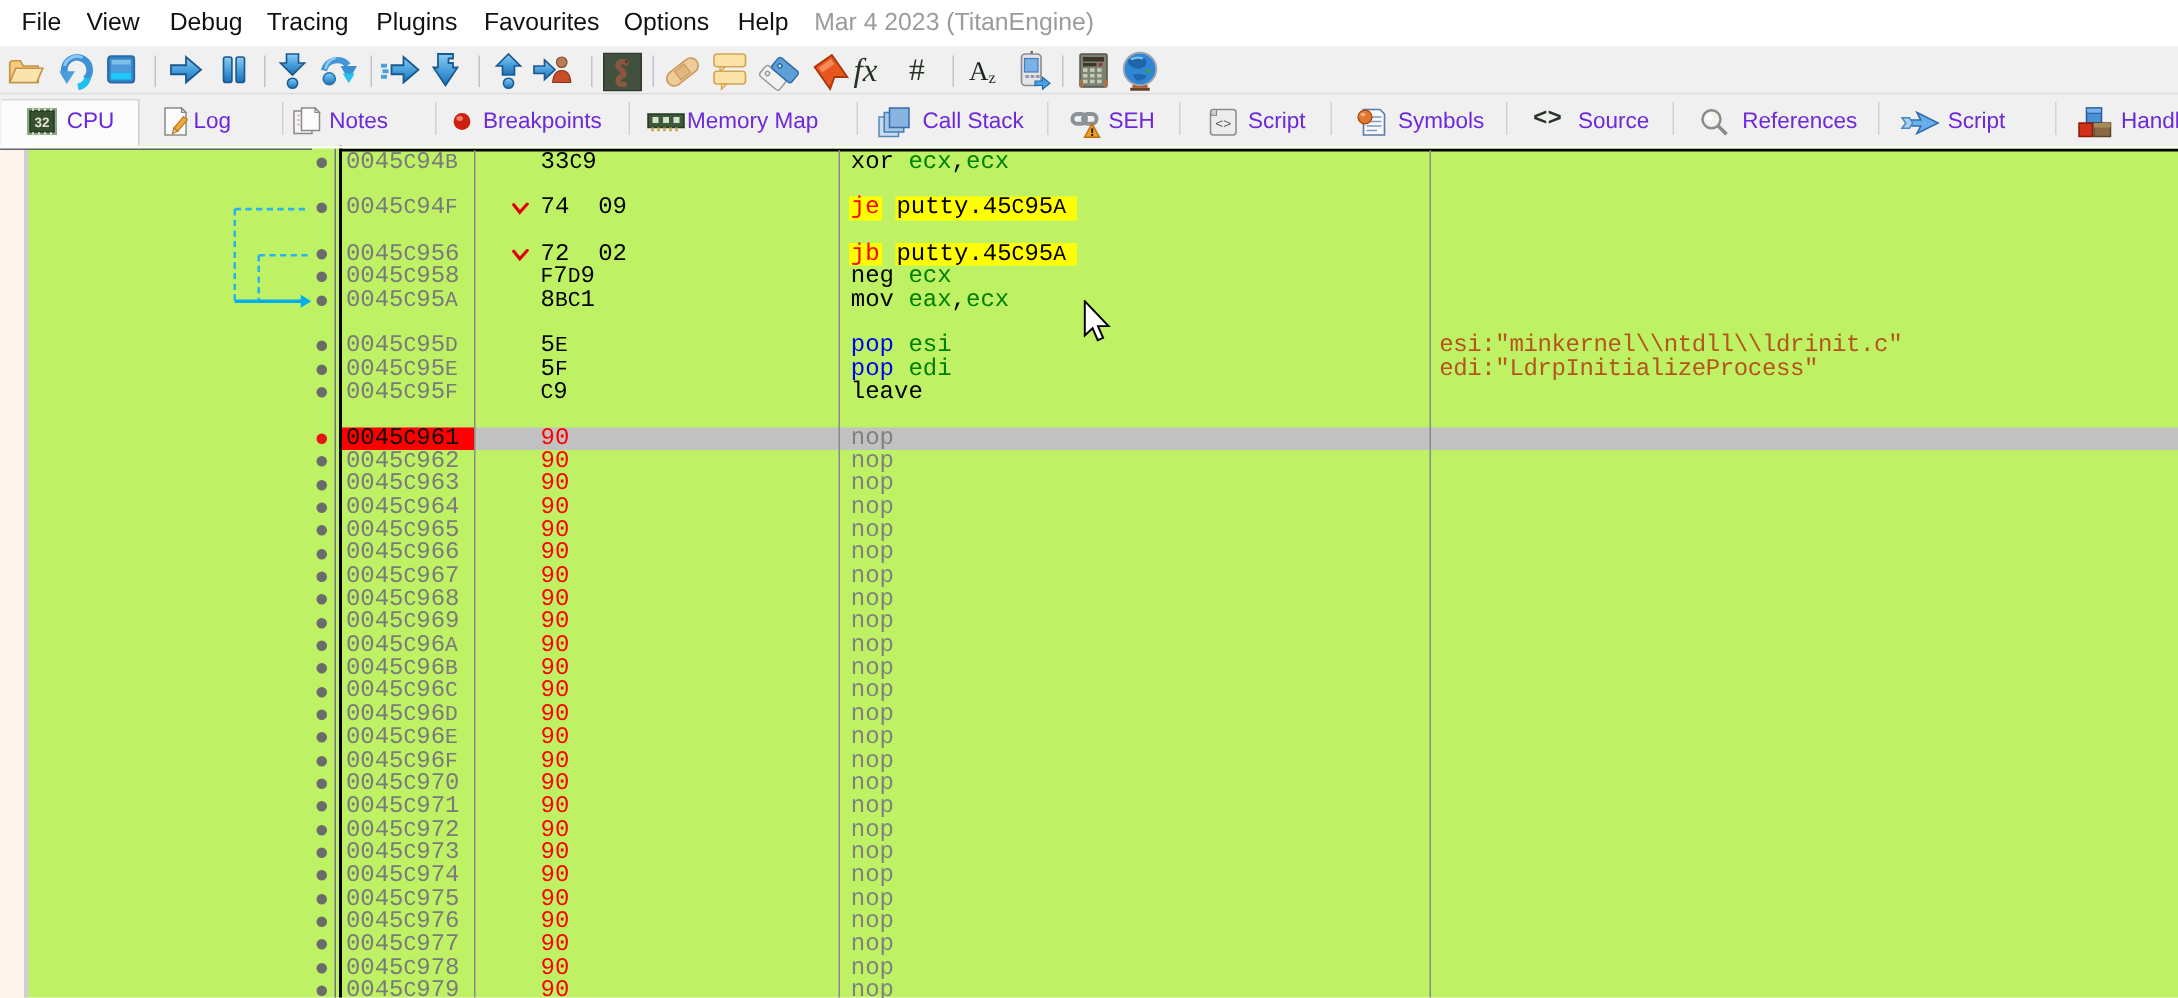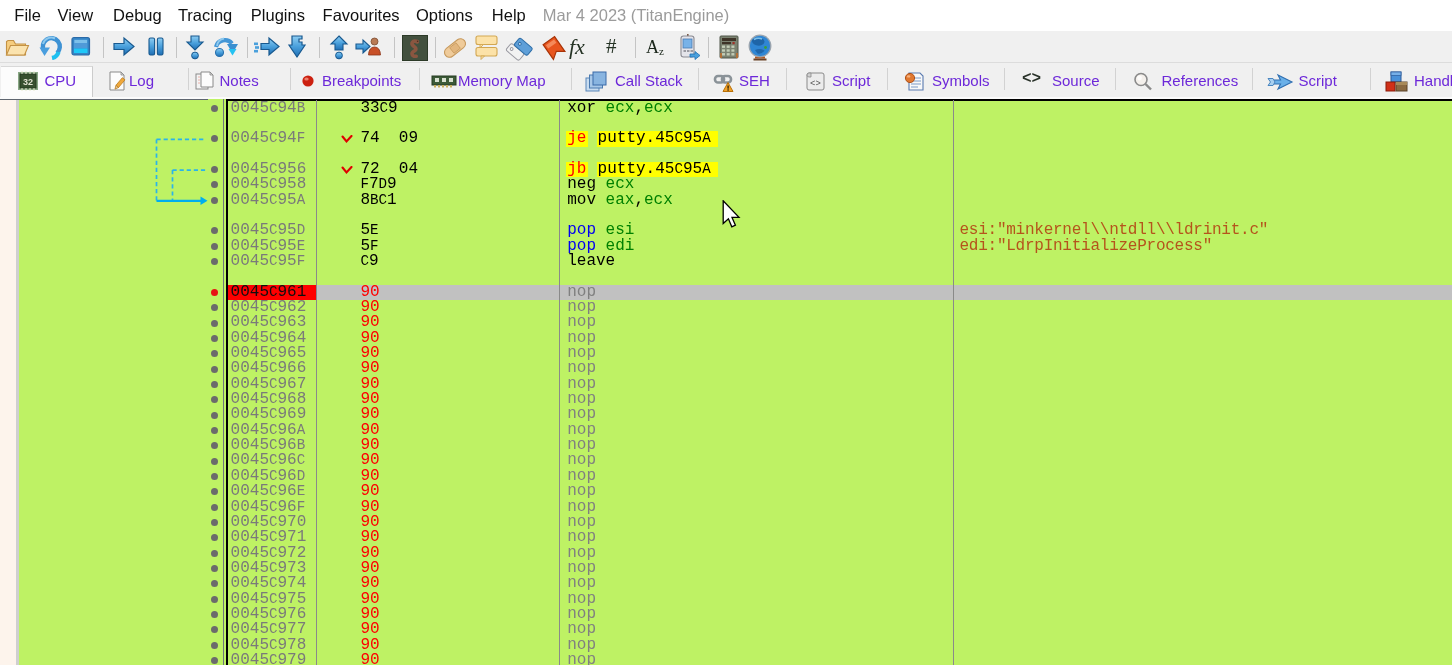--- a/index.html
+++ b/index.html
@@ -211,21 +211,21 @@
 <div id="grayline"></div>
     <div id="blackline"></div>
     <div id="topborder"></div>
 <div id="tbl">
 <div class="row" style="top:0.00px"><i class="dot"></i><span class="addr">0045<b class="h">C</b>94<b class="h">B</b></span><span class="byt">33<b class="h">C</b>9</span><span class="ins">xor <b class="g">ecx</b>,<b class="g">ecx</b></span></div>
       <div class="row" style="top:30.69px"><i class="dot"></i><span class="addr">0045<b class="h">C</b>94<b class="h">F</b></span><svg style="position:absolute;left:324.5px;top:4px" width="12" height="9" viewBox="0 0 12 9">
           <path d="M1.5 1.5 L5.5 6.5 L10.5 1" fill="none" stroke="#e00000" stroke-width="2.1" stroke-linecap="round"></path>
         </svg><span class="byt">74  09</span><span class="ymn">je</span><span class="yop">putty.45<b class="h">C</b>95<b class="h">A</b></span></div>
       <div class="row" style="top:61.39px"><i class="dot"></i><span class="addr">0045<b class="h">C</b>956</span><svg style="position:absolute;left:324.5px;top:4px" width="12" height="9" viewBox="0 0 12 9">
           <path d="M1.5 1.5 L5.5 6.5 L10.5 1" fill="none" stroke="#e00000" stroke-width="2.1" stroke-linecap="round"></path>
-        </svg><span class="byt">72  04</span><span class="ymn">jb</span><span class="yop">putty.45<b class="h">C</b>95<b class="h">A</b></span></div>
+        </svg><span class="byt">72  02</span><span class="ymn">jb</span><span class="yop">putty.45<b class="h">C</b>95<b class="h">A</b></span></div>
       <div class="row" style="top:76.73px"><i class="dot"></i><span class="addr">0045<b class="h">C</b>958</span><span class="byt"><b class="h">F</b>7<b class="h">D</b>9</span><span class="ins">neg <b class="g">ecx</b></span></div>
       <div class="row" style="top:92.08px"><i class="dot"></i><span class="addr">0045<b class="h">C</b>95<b class="h">A</b></span><span class="byt">8<b class="h">BC</b>1</span><span class="ins">mov <b class="g">eax</b>,<b class="g">ecx</b></span></div>
       <div class="row" style="top:122.78px"><i class="dot"></i><span class="addr">0045<b class="h">C</b>95<b class="h">D</b></span><span class="byt">5<b class="h">E</b></span><span class="ins"><b class="bl">pop</b> <b class="g">esi</b></span><span class="cmt">esi:"minkernel\\ntdll\\ldrinit.c"</span></div>
       <div class="row" style="top:138.12px"><i class="dot"></i><span class="addr">0045<b class="h">C</b>95<b class="h">E</b></span><span class="byt">5<b class="h">F</b></span><span class="ins"><b class="bl">pop</b> <b class="g">edi</b></span><span class="cmt">edi:"LdrpInitializeProcess"</span></div>
       <div class="row" style="top:153.47px"><i class="dot"></i><span class="addr">0045<b class="h">C</b>95<b class="h">F</b></span><span class="byt"><b class="h">C</b>9</span><span class="ins">leave</span></div>
       <div class="row" style="top:184.16px"><div class="selbg"></div><i class="dot dotr"></i><span class="addrsel">0045<b class="h">C</b>961</span><span class="byt red">90</span><span class="ins gy" style="color:#808080">nop</span></div>
       <div class="row" style="top:199.51px"><i class="dot"></i><span class="addr">0045<b class="h">C</b>962</span><span class="byt red">90</span><span class="ins" style="color:#808080">nop</span></div>
       <div class="row" style="top:214.86px"><i class="dot"></i><span class="addr">0045<b class="h">C</b>963</span><span class="byt red">90</span><span class="ins" style="color:#808080">nop</span></div>
       <div class="row" style="top:230.20px"><i class="dot"></i><span class="addr">0045<b class="h">C</b>964</span><span class="byt red">90</span><span class="ins" style="color:#808080">nop</span></div>
       <div class="row" style="top:245.55px"><i class="dot"></i><span class="addr">0045<b class="h">C</b>965</span><span class="byt red">90</span><span class="ins" style="color:#808080">nop</span></div>

